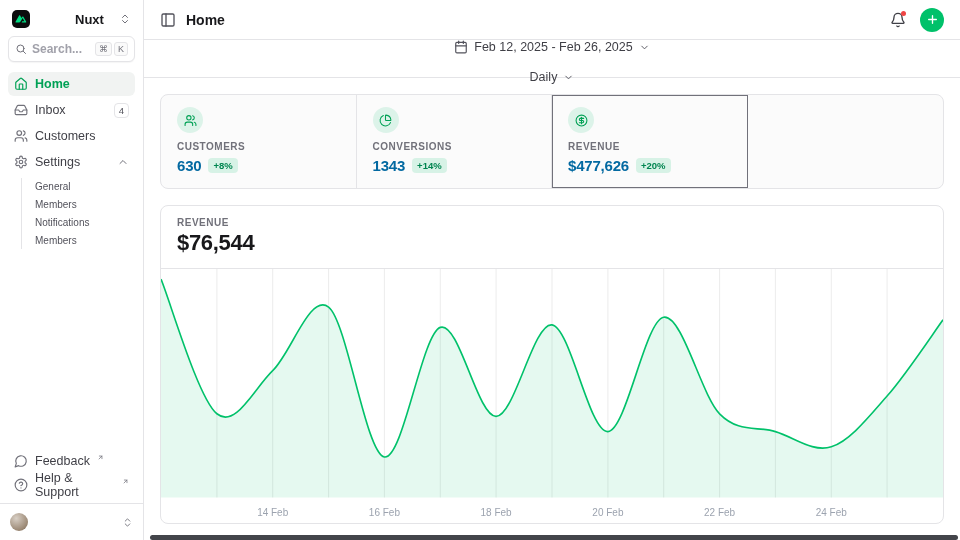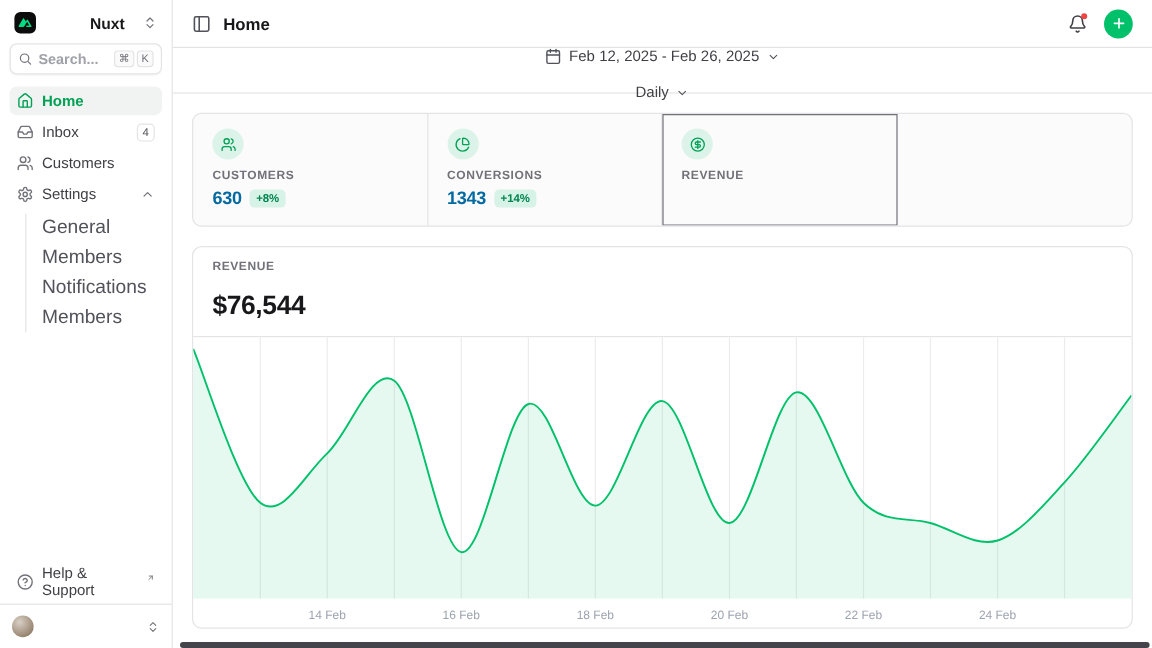--- a/index.html
+++ b/index.html
@@ -31,21 +31,21 @@
   .nav-item { display: flex; align-items: center; gap: 7px; height: 24px; padding: 0 6px;
     border-radius: 6px; font-size: 12.5px; color: #3f3f46; cursor: pointer; }
   .nav-item .icon { color: #71717a; }
   .nav-item.active { background: #f1f3f2; color: #00a155; font-weight: 600; }
   .nav-item.active .icon { color: #00a155; }
   .count-badge { margin-left: auto; font-size: 9.5px; color: #52525b; border: 1px solid #e4e4e7;
     border-radius: 4px; padding: 1px 4px; background: #fff; }
   .trail-chev { margin-left: auto; color: #71717a; }
   .sub-list { margin: 2px 0 2px 13px; border-left: 1px solid #e4e4e7; padding-left: 9px;
     display: flex; flex-direction: column; gap: 1px; }
-  .sub-item { font-size: 16px; color: #52525b; padding: 3px 4px; border-radius: 5px; cursor: pointer; }
+  .sub-item { font-size: 10px; color: #52525b; padding: 3px 4px; border-radius: 5px; cursor: pointer; }
   .spacer { flex: 1; }
   .footer-item { height: 24px; }
   .ext-arrow { color: #71717a; transform: translateY(-4px); margin-left: 0px; }
   .user-row { display: flex; align-items: center; gap: 6px; border-top: 1px solid #e4e4e7;
     margin: 6px -8px 0; padding: 9px 10px; font-size: 12px; font-weight: 600; cursor: pointer; }
   .avatar { width: 18px; height: 18px; border-radius: 50%;
     background: radial-gradient(circle at 35% 30%, #d8cfc5, #9b8874 70%, #6f5f4d); }
 
   
   main { flex: 1; display: flex; flex-direction: column; min-width: 0; position: relative; }
@@ -78,21 +78,21 @@
   .stat-label { font-size: 10px; letter-spacing: 0.5px; color: #71717a; font-weight: 600; }
   .stat-value-row { display: flex; align-items: center; gap: 7px; }
   .stat-value { font-size: 15px; font-weight: 700; letter-spacing: -0.2px; color: #0369a1; }
   .delta-badge { font-size: 9.5px; font-weight: 700; color: #008550;
     background: rgba(0,193,106,0.14); border-radius: 4px; padding: 2px 5px; }
 
   .chart-card { flex: 1; min-height: 0; border: 1px solid #e4e4e7; border-radius: 8px;
     display: flex; flex-direction: column; overflow: hidden; background: #fff; }
   .chart-header { padding: 11px 16px 12px; border-bottom: 1px solid #e4e4e7; }
   .chart-label { font-size: 10px; letter-spacing: 0.5px; color: #71717a; font-weight: 600; }
-  .chart-value { font-size: 22px; font-weight: 700; letter-spacing: -0.3px; color: #18181b; margin-top: 14px; }
+  .chart-value { font-size: 22px; font-weight: 700; letter-spacing: -0.3px; color: #18181b; margin-top: 2px; }
   .chart-body { flex: 1; min-height: 0; position: relative; cursor: crosshair; }
   .chart-body svg { position: absolute; inset: 0; width: 100%; height: 100%; }
 
   .hscrollbar { position: absolute; left: 6px; right: 2px; bottom: 0; height: 5px;
     border-radius: 3px; background: #2f3136; opacity: 0.9; cursor: pointer; }
 </style>
 </head>
 <body>
 
 <aside class="sidebar">
@@ -173,20 +173,34 @@
     <div class="sub-list">
       <div class="sub-item">General</div>
       <div class="sub-item">Members</div>
       <div class="sub-item">Notifications</div>
       <div class="sub-item">Members</div>
     </div>
   </nav>
 
   <div class="spacer"></div>
 
+  <div class="nav-item footer-item">
+    <span class="icon">
+      <svg width="14" height="14" viewBox="0 0 24 24" fill="none" stroke="currentColor" stroke-width="2" stroke-linecap="round" stroke-linejoin="round">
+          <path d="M7.9 20A9 9 0 1 0 4 16.1L2 22Z"></path>
+        </svg>
+    </span>
+    <span>Feedback</span>
+    <span class="ext-arrow icon">
+      <svg width="7" height="7" viewBox="0 0 24 24" fill="none" stroke="currentColor" stroke-width="2.5" stroke-linecap="round" stroke-linejoin="round">
+          <path d="M7 17 17 7"></path>
+          <path d="M8 7h9v9"></path>
+        </svg>
+    </span>
+  </div>
   <div class="nav-item footer-item">
     <span class="icon">
       <svg width="14" height="14" viewBox="0 0 24 24" fill="none" stroke="currentColor" stroke-width="2" stroke-linecap="round" stroke-linejoin="round">
           <circle cx="12" cy="12" r="10"></circle>
           <path d="M9.09 9a3 3 0 0 1 5.83 1c0 2-3 3-3 3"></path>
           <path d="M12 17h.01"></path>
         </svg>
     </span>
     <span>Help &amp; Support</span>
     <span class="ext-arrow icon">
@@ -293,20 +307,24 @@
       </div>
       <div class="stat-card selected">
         <span class="stat-icon icon">
           <svg width="13" height="13" viewBox="0 0 24 24" fill="none" stroke="currentColor" stroke-width="2" stroke-linecap="round" stroke-linejoin="round">
               <circle cx="12" cy="12" r="10"></circle>
               <path d="M16 8h-6a2 2 0 1 0 0 4h4a2 2 0 1 1 0 4H8"></path>
               <path d="M12 18V6"></path>
             </svg>
         </span>
         <span class="stat-label">REVENUE</span>
+        <div class="stat-value-row">
+          <span class="stat-value">$477,626</span>
+          <span class="delta-badge">+20%</span>
+        </div>
       </div>
     </div>
 
     <div class="chart-card">
       <div class="chart-header">
         <div class="chart-label">REVENUE</div>
         <div class="chart-value">$76,544</div>
       </div>
       <div class="chart-body">
         <svg id="revenue-chart" viewBox="0 0 782 240" preserveAspectRatio="none">

